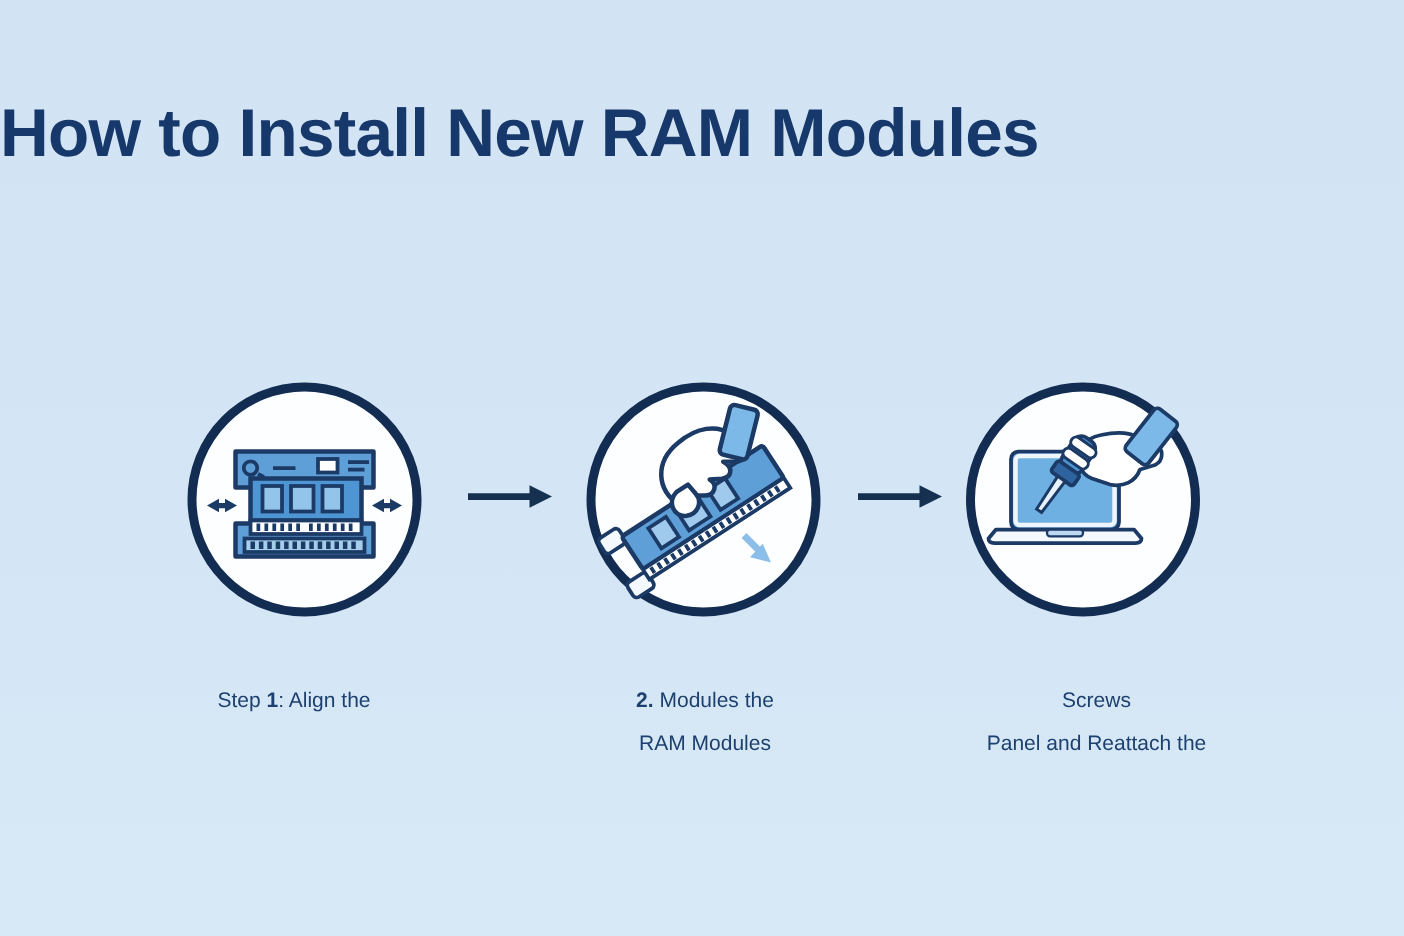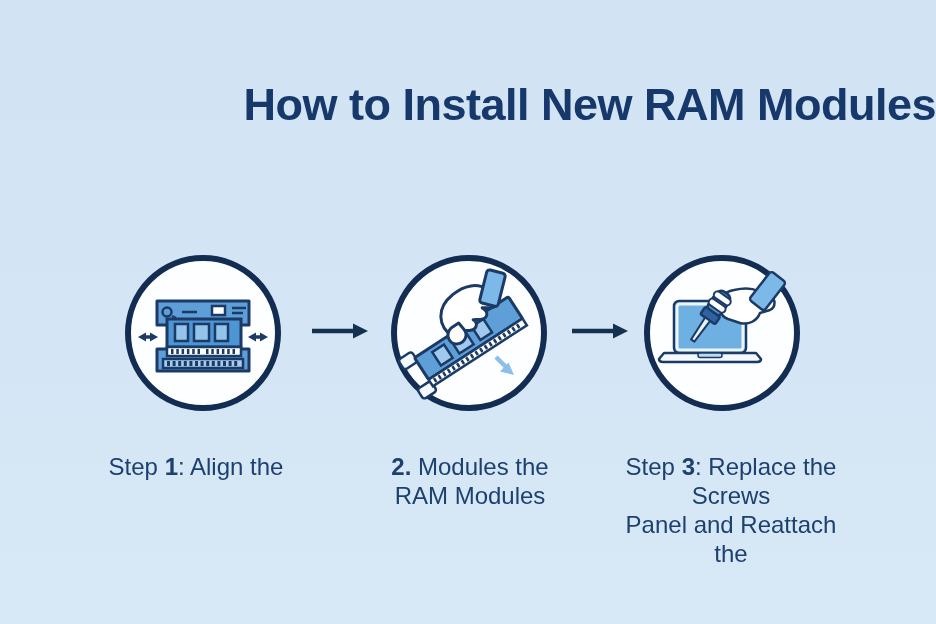--- a/index.html
+++ b/index.html
@@ -2,35 +2,35 @@
 <html><head>
 <meta charset="utf-8">
 <style>
   html,body{margin:0;padding:0;background:#aac6dd;}
   .canvas{
     position:relative;width:936px;height:624px;overflow:hidden;
     background:linear-gradient(180deg,#d2e4f4 0%,#d4e6f5 55%,#d7e9f6 100%);
     font-family:"Liberation Sans",sans-serif;
   }
   .title{
-    position:absolute;left:0;right:0;top:80px;margin:0;
-    text-align:right;font-size:45px;font-weight:bold;
+    position:absolute;left:0;right:0;top:64px;margin:0;
+    text-align:left;font-size:45px;font-weight:bold;
     color:#17386b;letter-spacing:-0.5px;line-height:1.1;
   }
   .step-circle{
     position:absolute;top:255px;width:144px;height:144px;
     background:#fdfeff;border:6px solid #132c52;border-radius:50%;
     display:flex;align-items:center;justify-content:center;
   }
   .c1{left:125px}.c2{left:391px}.c3{left:644px}
   .flow-arrow{position:absolute;top:320px;width:60px;height:22px;}
   .a1{left:310px}.a2{left:570px}
   .caption{
     position:absolute;top:452px;text-align:center;
-    color:#1d406f;font-size:24px;line-height:29px;font-weight:400;
+    color:#1d406f;font-size:14px;line-height:29px;font-weight:400;
   }
   .cap1{left:81px;width:230px}
   .cap2{left:385px;width:170px}
   .cap3{left:609px;width:244px}
   .caption .bold{font-weight:bold}
   svg{display:block}
 </style>
 </head>
 <body>
 
@@ -140,18 +140,17 @@
   <div class="caption cap1">
     <div class="line"><span>Step </span><span class="bold">1</span><span>: Align the</span></div>
   </div>
 
   <div class="caption cap2">
     <div class="line"><span class="bold">2.</span><span> Modules the</span></div>
     <div class="line"><span>RAM Modules</span></div>
   </div>
 
   <div class="caption cap3">
-    <div class="line"><span>Step </span><span class="bold">3</span><span>: Replace the</span></div>
     <div class="line"><span>Screws</span></div>
     <div class="line"><span>Panel and Reattach the</span></div>
   </div>
 
 </div>
 
 </body></html>

